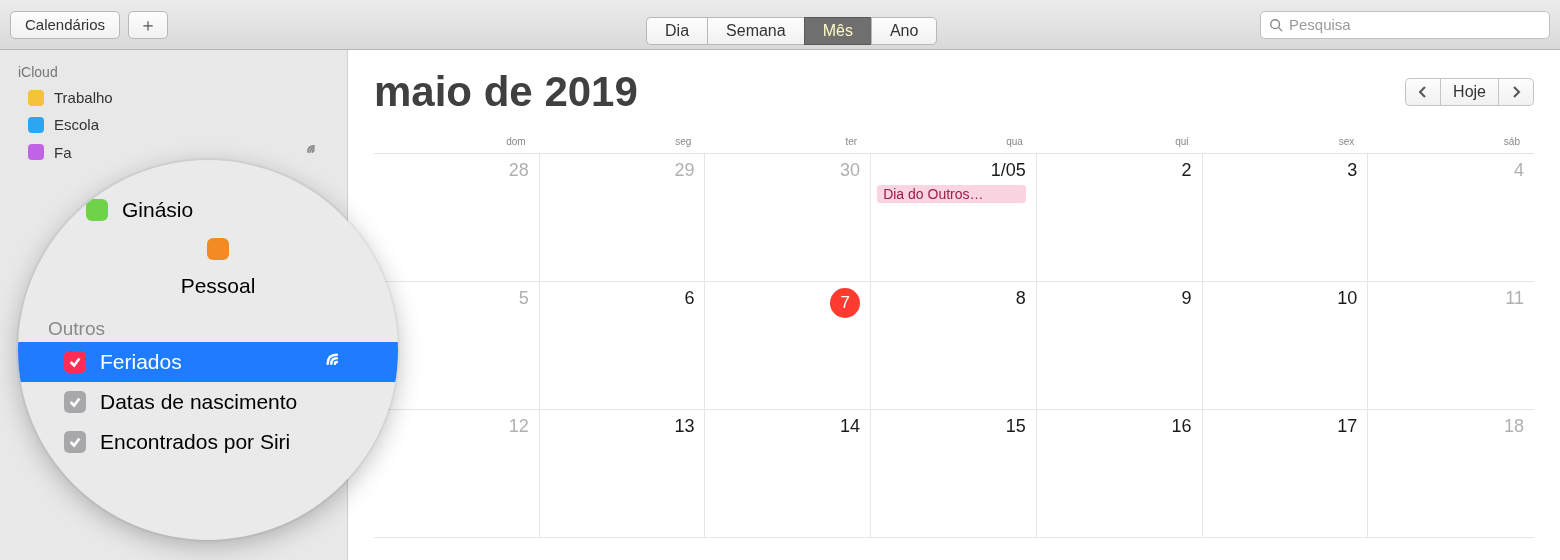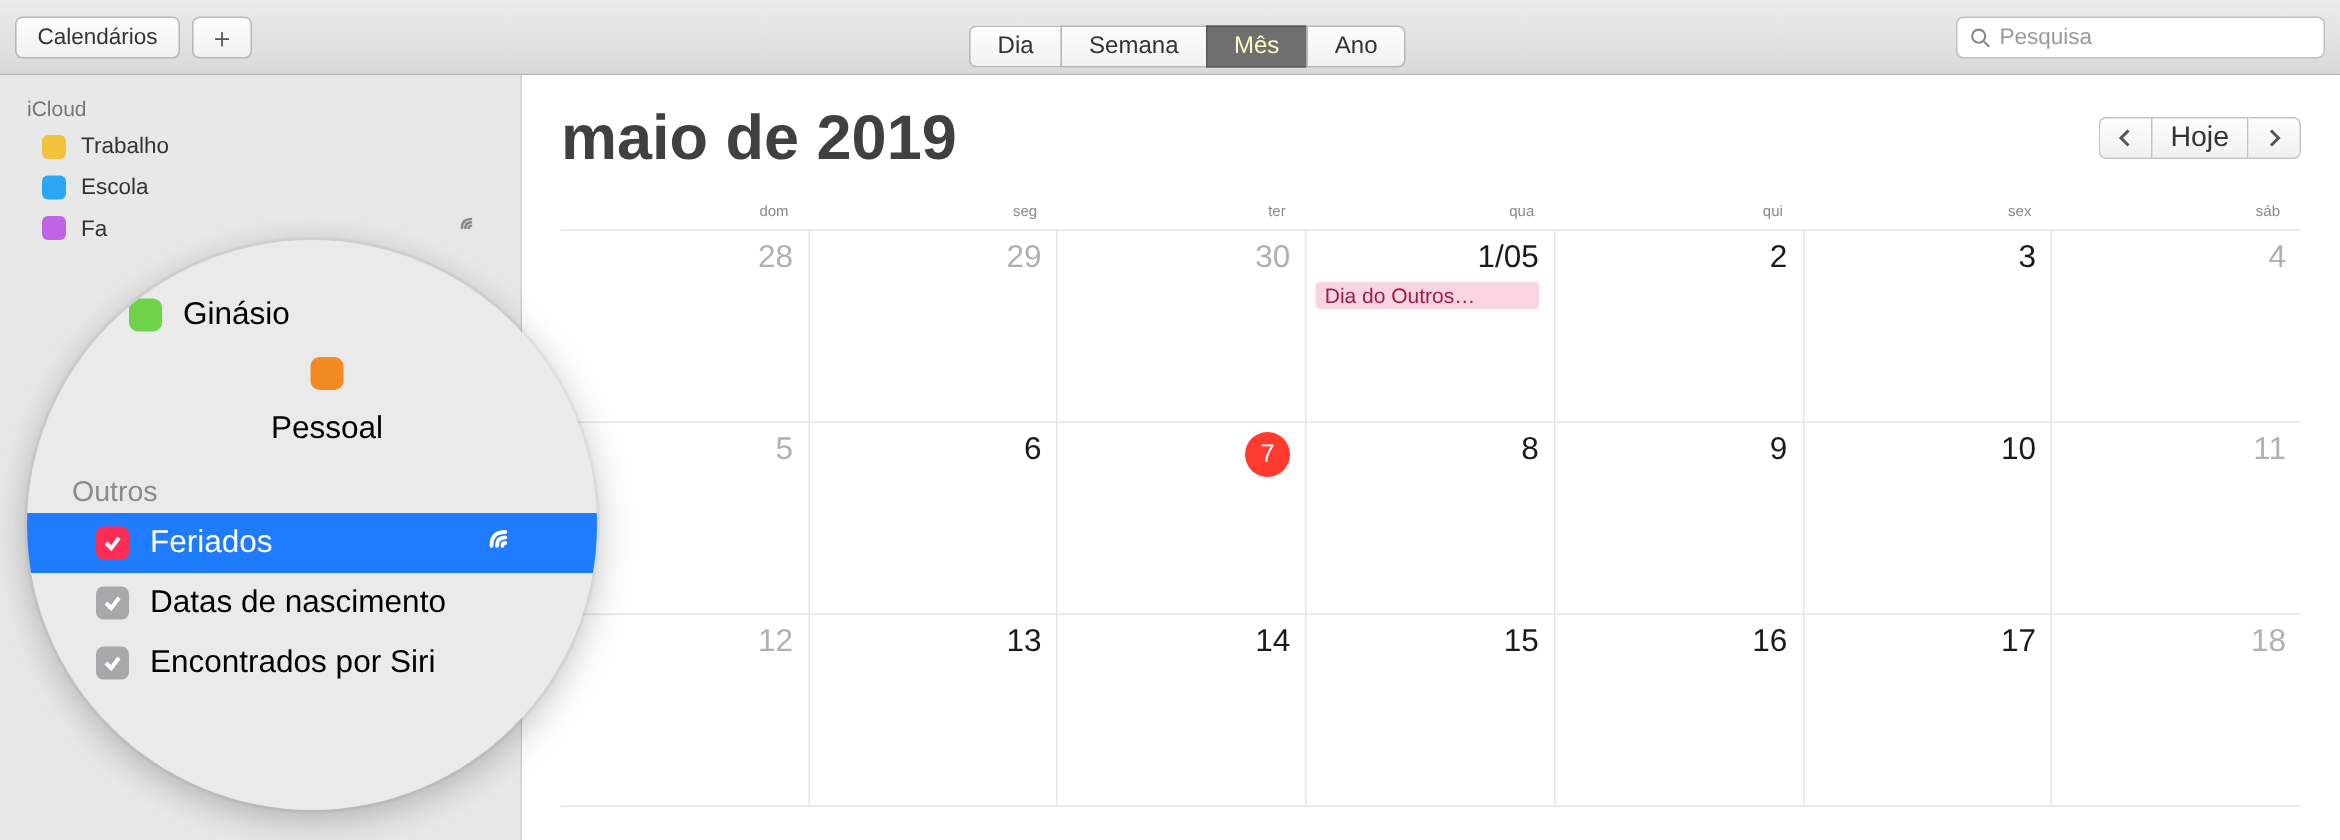--- a/index.html
+++ b/index.html
@@ -56,21 +56,21 @@
     background: #6f6f6f;
     color: #fef9c3;
     border-color: #5a5a5a;
   }
   .spacer { flex: 1; }
   .search-wrap {
     border: 1px solid #c0c0c0;
     border-radius: 5px;
     background: #fff;
     height: 28px;
-    width: 246px;
+    width: 290px;
     display: flex;
     align-items: center;
     padding: 0 8px;
     gap: 6px;
   }
   .search-input {
     border: none;
     outline: none;
     font-size: 15px;
     color: #333;
@@ -131,21 +131,21 @@
   }
   .nav-group {
     margin-left: auto;
     display: flex;
   }
   .nav-btn {
     background: linear-gradient(#fdfdfd, #f1f1f1);
     border: 1px solid #c4c4c4;
     height: 28px;
     padding: 0 12px;
-    font-size: 19px;
+    font-size: 16px;
     display: flex;
     align-items: center;
     color: #333;
   }
   .nav-btn:first-child { border-radius: 5px 0 0 5px; border-right: none; }
   .nav-btn:last-child { border-radius: 0 5px 5px 0; border-left: none; }
 
   
   .dow-row {
     display: grid;
@@ -163,21 +163,21 @@
   }
   .cell {
     border-right: 1px solid #e6e6e6;
     border-bottom: 1px solid #e6e6e6;
     padding: 6px 10px 0 6px;
     position: relative;
   }
   .cell:nth-child(7n) { border-right: none; }
   .daynum {
     text-align: right;
-    font-size: 21px;
+    font-size: 18px;
     color: #1a1a1a;
   }
   .daynum.dim { color: #b0b0b0; }
   .today-badge {
     width: 30px; height: 30px;
     border-radius: 50%;
     background: #ff3b30;
     color: #fff;
     display: flex;
     align-items: center;

